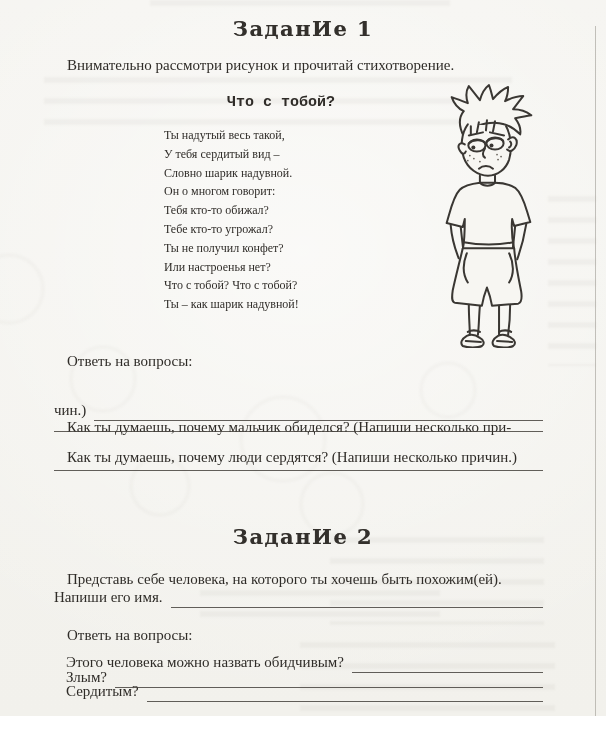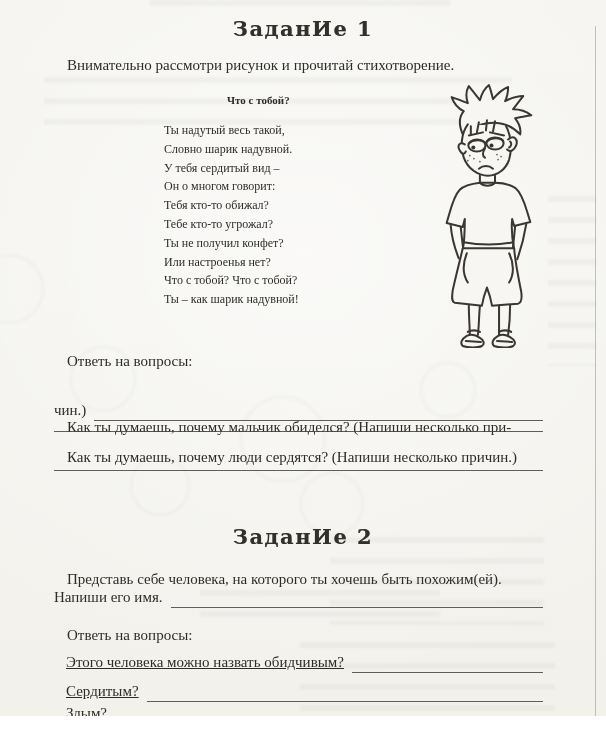--- a/index.html
+++ b/index.html
@@ -24,37 +24,37 @@
     font-family:"DejaVu Serif",serif;font-weight:bold;
     font-size:21px;letter-spacing:1.5px;color:#33302c;
     text-shadow:0 0 .6px rgba(51,48,44,.5);
   }
   .h1-pos{top:16px;}
   .h2-pos{top:524px;}
 
   .instruction{top:54px;}
 
   .poem{position:absolute;left:164px;top:94px;width:200px;}
-  .poem-title{font-weight:bold;font-size:11px;padding-left:63px;white-space:nowrap;}
+  .poem-title{font-weight:bold;font-size:15px;padding-left:63px;white-space:nowrap;font-family:Liberation Mono, monospace;}
   .poem-lines{margin-top:15px;font-size:12px;line-height:18.8px;white-space:nowrap;}
 
   .answers1-heading{top:350px;}
   .q1-l1{top:377px;margin-top:39px;}
   .q1-l2{top:399px;}
   .ansline2{top:431px;}
   .q2{top:446px;}
   .ansline3{top:470px;}
 
   .intro-l1{top:568px;}
   .intro-l2{top:586px;}
   .answers2-heading{top:624px;}
   .qa-row1{top:651px;}
   .qa-row2{top:680px;}
-  .qa-row3{top:666px;margin-top:36px;}
-  .qa-row1,.qa-row2,.qa-row3{padding-left:12px;text-decoration:underline;}
+  .qa-row3{top:666px;}
+  .qa-row1,.qa-row2,.qa-row3{padding-left:12px;}
 
   
   .fill-row{display:flex;align-items:flex-end;text-align:right;}
   .fill-row .t{flex:0 0 auto;}
   .rule{
     flex:1 1 auto;margin-left:8px;height:19px;
     border-bottom:1.6px solid #46433e;
     opacity:.85;
   }
   .rule-full{
@@ -107,22 +107,22 @@
   <div class="scan-edge"></div>
 
   <div class="task-heading h1-pos">ЗаданИе 1</div>
 
   <div class="tline indent instruction">Внимательно рассмотри рисунок и прочитай стихотворение.</div>
 
   <div class="poem">
     <div class="poem-title">Что с тобой?</div>
     <div class="poem-lines">
         <div class="poem-line">Ты надутый весь такой,</div>
+        <div class="poem-line">У тебя сердитый вид –</div>
         <div class="poem-line">Словно шарик надувной.</div>
-        <div class="poem-line">У тебя сердитый вид –</div>
         <div class="poem-line">Он о многом говорит:</div>
         <div class="poem-line">Тебя кто-то обижал?</div>
         <div class="poem-line">Тебе кто-то угрожал?</div>
         <div class="poem-line">Ты не получил конфет?</div>
         <div class="poem-line">Или настроенья нет?</div>
         <div class="poem-line">Что с тобой? Что с тобой?</div>
         <div class="poem-line">Ты – как шарик надувной!</div>
       </div>
   </div>
 

